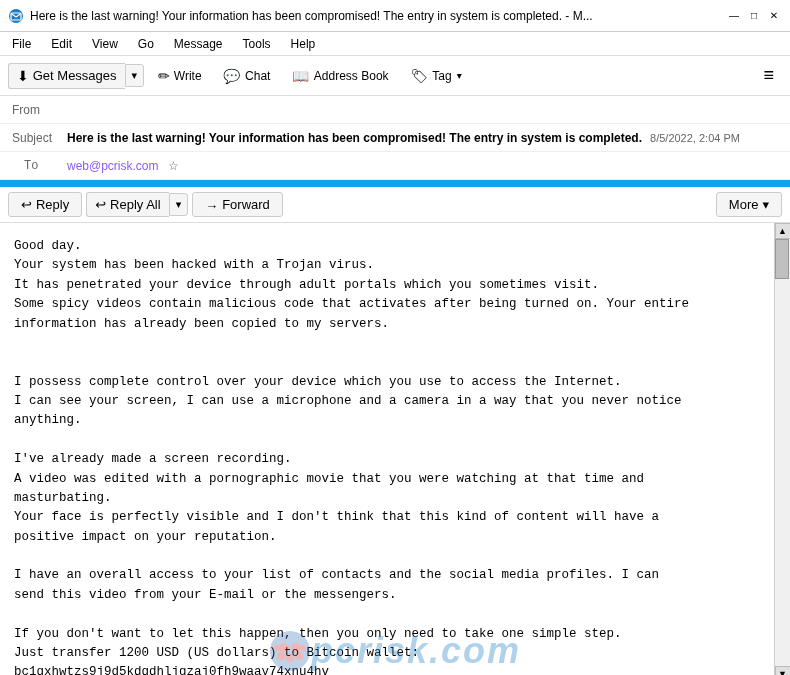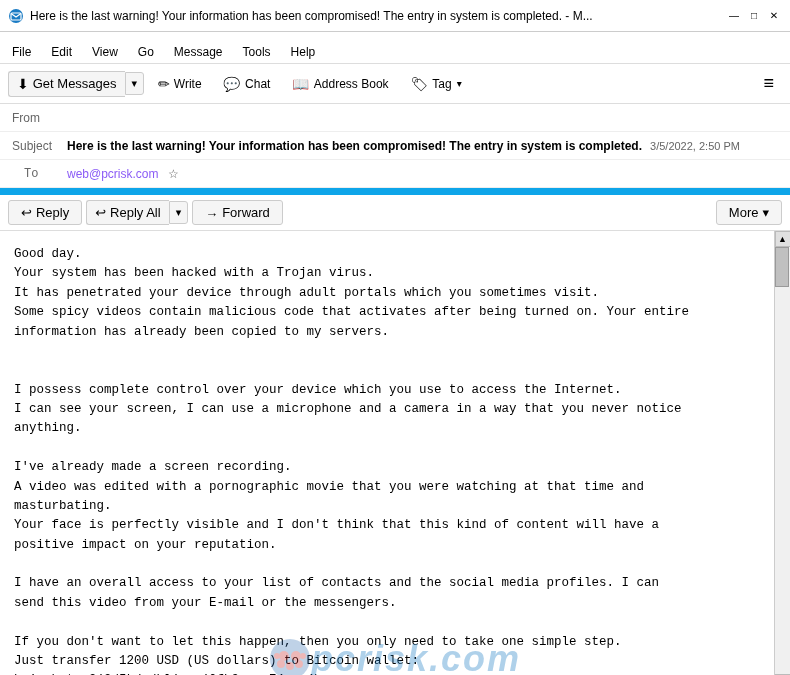--- a/index.html
+++ b/index.html
@@ -49,21 +49,20 @@
     }
 
     
     .menubar {
       display: flex;
       align-items: center;
       padding: 2px 8px;
       height: 24px;
       gap: 12px;
       border-bottom: 1px solid #ddd;
-      margin-top: 8px;
     }
     .menubar-item {
       font-size: 12px;
       cursor: pointer;
       padding: 1px 4px;
     }
 
     
     .toolbar {
       display: flex;
@@ -337,21 +336,21 @@
 
 <div class="email-header">
 
   <div class="email-header-row">
     <span class="email-header-label">From</span>
   </div>
 
   <div class="email-header-row subject-row">
     <span class="email-header-label">Subject</span>
     <span class="subject-text">Here is the last warning! Your information has been compromised! The entry in system is completed.</span>
-    <span class="email-date">3/5/2022, 2:50 PM</span>
+    <span class="email-date">8/5/2022, 2:04 PM</span>
   </div>
 
   <div class="email-header-row">
     <span class="email-header-label" style="padding-left:12px; color:#666; font-size:12px;font-family:Liberation Mono, monospace;">To</span>
     <span class="email-header-value">
       <span style="color:#8b5cf6;">web@pcrisk.com</span>
       <span class="star-icon">☆</span>
     </span>
   </div>
 </div>

